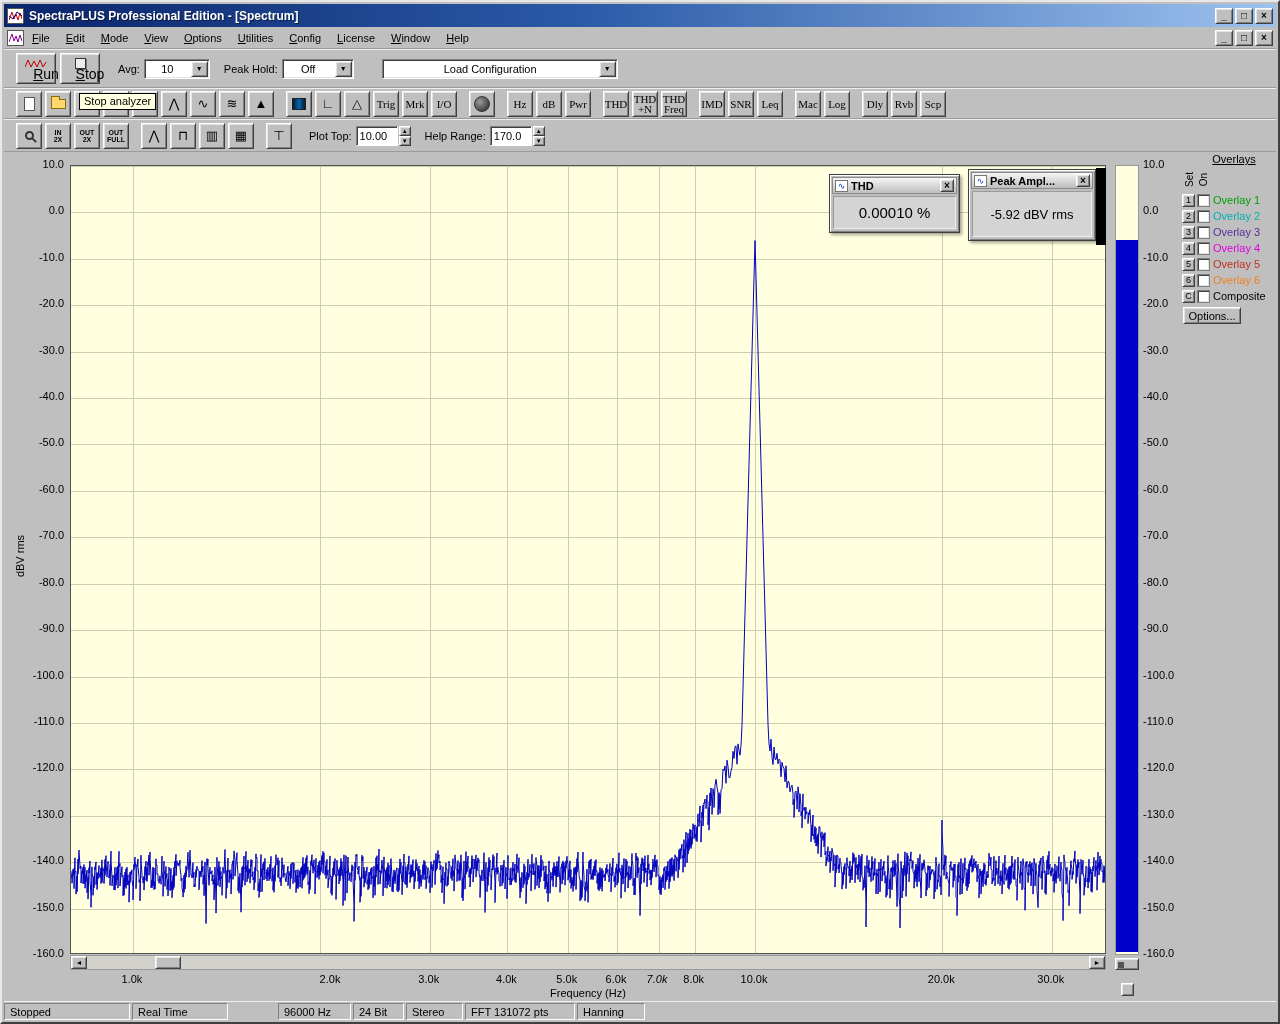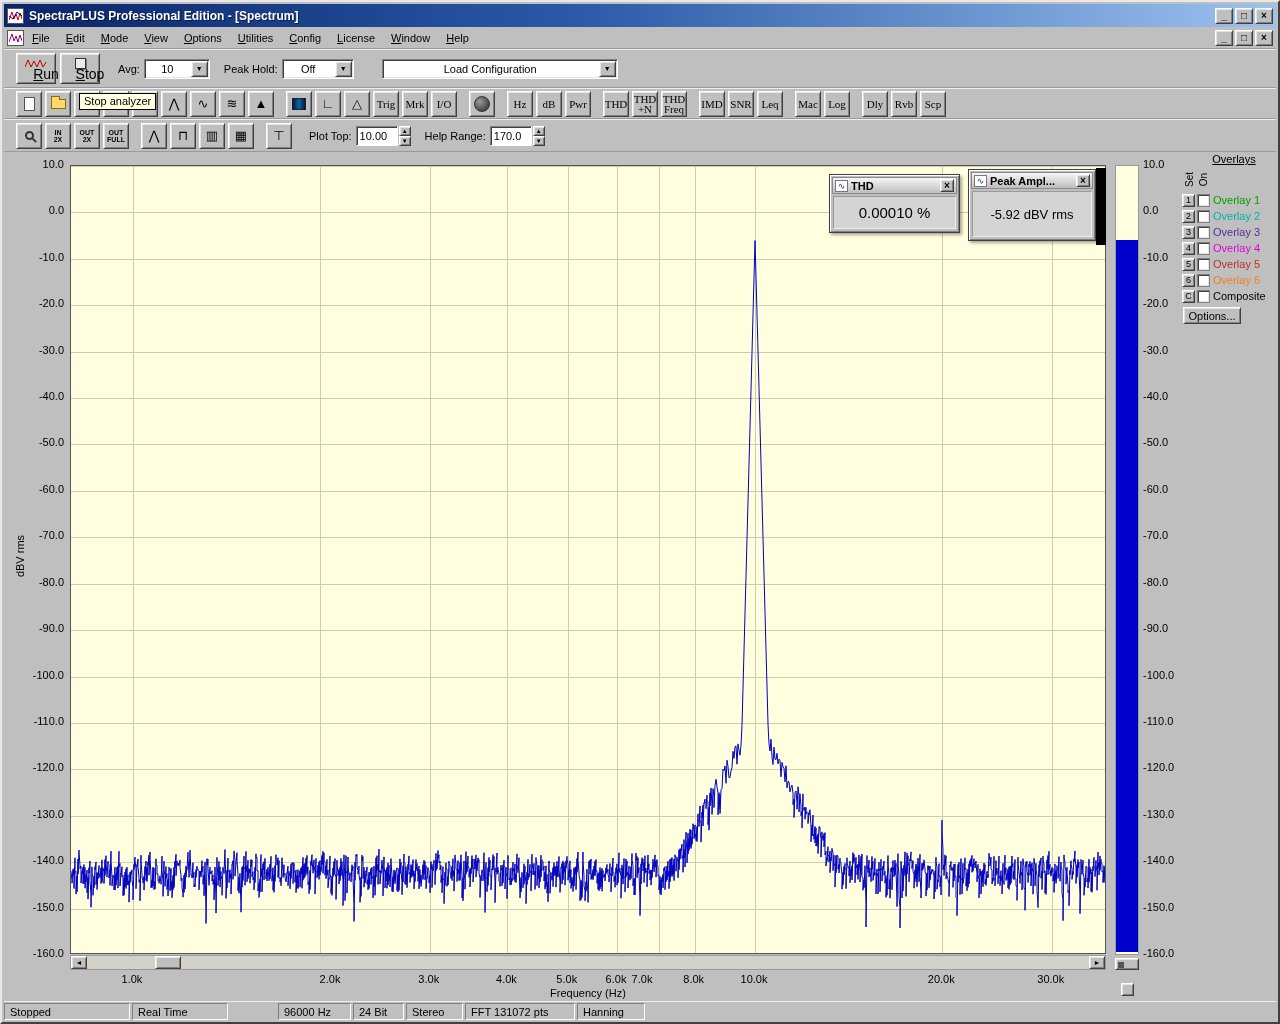--- a/index.html
+++ b/index.html
@@ -454,18 +454,18 @@
     <span class="ytick ytl" style="top: 898.588px;">-150.0</span>
     <span class="ytick ytr" style="top: 898.588px;">-150.0</span>
     <span class="ytick ytl" style="top: 945px;">-160.0</span>
     <span class="ytick ytr" style="top: 945px;">-160.0</span>
     <span class="xtick" style="left: 107.976px;">1.0k</span>
     <span class="xtick" style="left: 306px;">2.0k</span>
     <span class="xtick" style="left: 404.766px;">3.0k</span>
     <span class="xtick" style="left: 482.483px;">4.0k</span>
     <span class="xtick" style="left: 542.765px;">5.0k</span>
     <span class="xtick" style="left: 592.019px;">6.0k</span>
-    <span class="xtick" style="left: 618px;">7.0k</span>
+    <span class="xtick" style="left: 633px; font-style: italic;">7.0k</span>
     <span class="xtick" style="left: 669.736px;">8.0k</span>
     <span class="xtick" style="left: 730.019px;">10.0k</span>
     <span class="xtick" style="left: 917.272px;">20.0k</span>
     <span class="xtick" style="left: 1026.81px;">30.0k</span>
   </div>
 
 </body></html>

